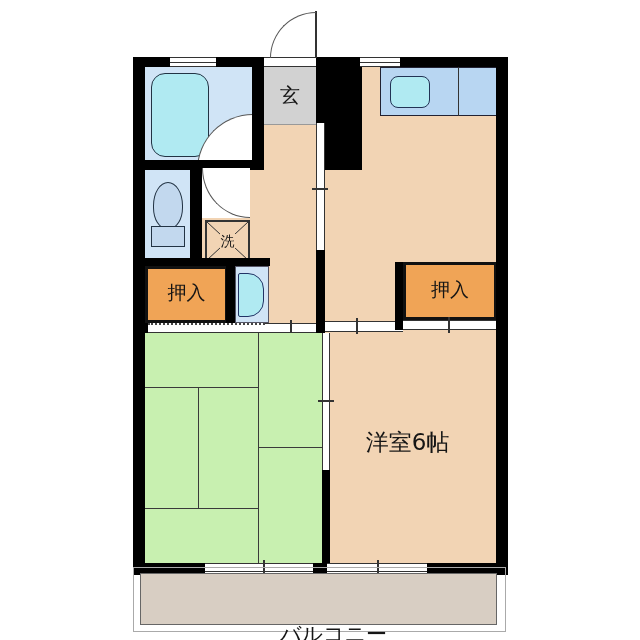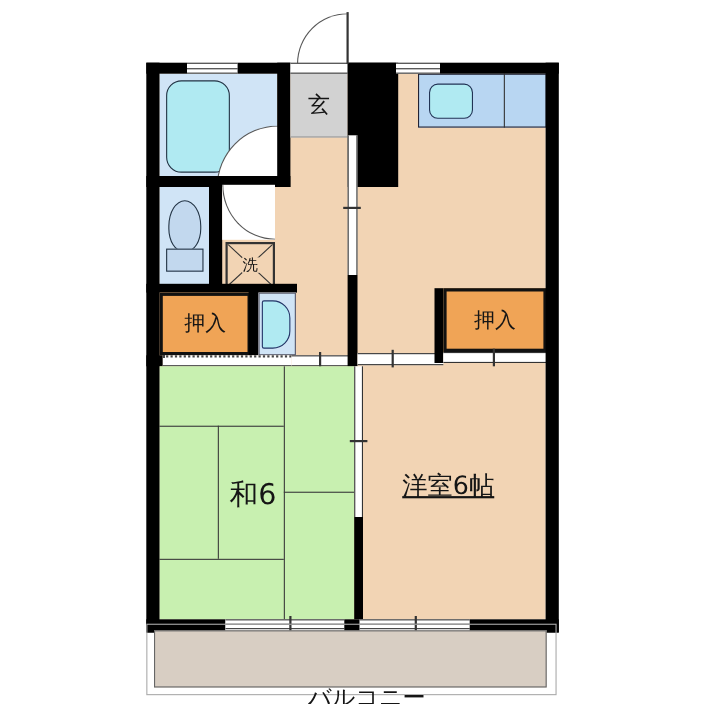--- a/index.html
+++ b/index.html
@@ -1,20 +1,20 @@
 <!DOCTYPE html>
 <html><head>
 <meta charset="utf-8">
 <style>
   html,body{margin:0;padding:0;background:#fff;}
   .fp{position:relative;width:640px;height:640px;background:#ffffff;overflow:hidden;
       font-family:"DejaVu Sans",sans-serif;color:#151515;}
   .abs{position:absolute;box-sizing:border-box;}
   .wall{position:absolute;background:#000;box-sizing:border-box;}
-  .room{position:absolute;box-sizing:border-box;}
+  .room{position:absolute;box-sizing:border-box;font-family:Liberation Mono, monospace;}
   .lbl{position:absolute;display:flex;align-items:center;justify-content:center;
        color:#151515;line-height:1;white-space:nowrap;box-sizing:border-box;}
   .line{position:absolute;background:#333;}
   .tickv{position:absolute;width:2px;height:16px;background:#333;}
   .tickh{position:absolute;height:2px;width:16px;background:#333;}
 </style>
 </head>
 <body>
 
 <div class="fp">
@@ -85,27 +85,26 @@
   </div>
   <div class="abs" style="left:403px;top:320px;width:94px;height:10px;background:#fff;border-top:1px solid #333;border-bottom:1px solid #333;"></div>
   <div class="tickv" style="left:448px;top:317px;"></div>
 
   <div class="room" style="left:145px;top:333px;width:177px;height:230px;background:#c8f0b0;"></div>
   <div class="line" style="left:258px;top:333px;width:1px;height:230px;background:#3a3a3a;"></div>
   <div class="line" style="left:145px;top:387px;width:113px;height:1px;background:#3a3a3a;"></div>
   <div class="line" style="left:145px;top:508px;width:113px;height:1px;background:#3a3a3a;"></div>
   <div class="line" style="left:198px;top:387px;width:1px;height:121px;background:#3a3a3a;"></div>
   <div class="line" style="left:258px;top:447px;width:64px;height:1px;background:#3a3a3a;"></div>
-  <div class="lbl" style="left:180px;top:432px;width:100px;height:36px;font-size:26px;">和6</div>
 
   <div class="abs" style="left:322px;top:333px;width:8px;height:137px;background:#fff;border-left:1px solid #333;border-right:1px solid #333;"></div>
   <div class="tickh" style="left:318px;top:400px;"></div>
   <div class="wall" style="left:322px;top:470px;width:8px;height:93px;"></div>
 
-  <div class="lbl" style="left:335px;top:425px;width:145px;height:34px;font-size:23px;text-decoration:underline;">洋室6帖</div>
+  <div class="lbl" style="left:335px;top:425px;width:145px;height:34px;font-size:23px;">洋室6帖</div>
 
   <div class="wall" style="left:133px;top:57px;width:37px;height:10px;"></div>
   <div class="abs" style="left:170px;top:57px;width:46px;height:10px;background:#fff;border-top:1px solid #333;border-bottom:1px solid #333;">
     <div class="line" style="left:0;top:4px;width:46px;height:1px;"></div>
   </div>
   <div class="wall" style="left:216px;top:57px;width:48px;height:10px;"></div>
   <div class="abs" style="left:264px;top:57px;width:52px;height:10px;background:#fff;border-top:1px solid #333;border-bottom:1px solid #333;"></div>
   <div class="wall" style="left:316px;top:57px;width:44px;height:10px;"></div>
   <div class="abs" style="left:360px;top:57px;width:40px;height:10px;background:#fff;border-top:1px solid #333;border-bottom:1px solid #333;">
     <div class="line" style="left:0;top:4px;width:40px;height:1px;"></div>

